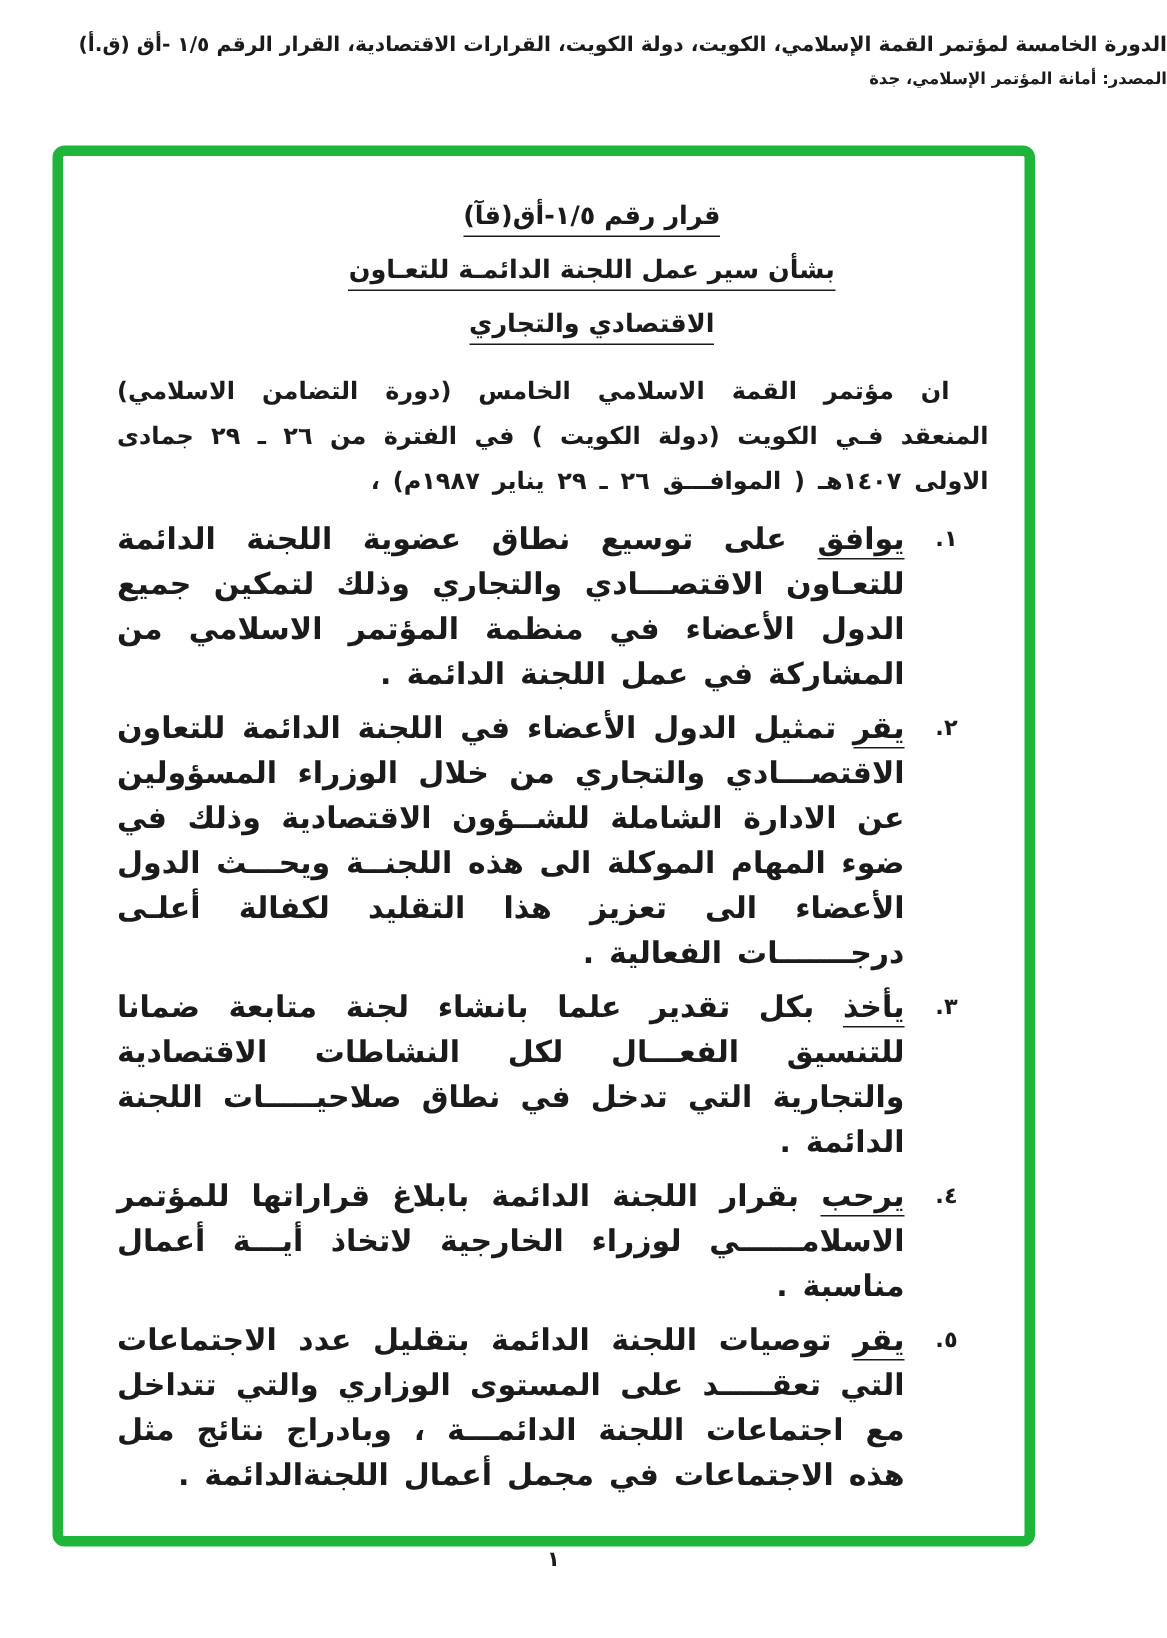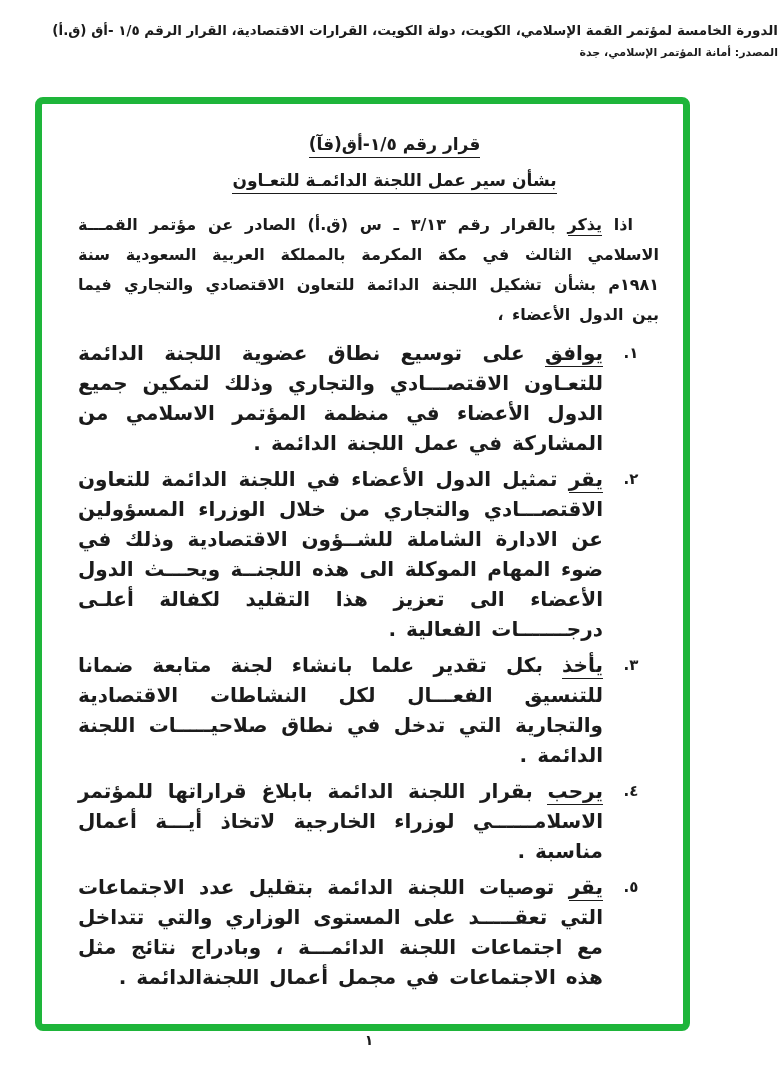--- a/index.html
+++ b/index.html
@@ -60,24 +60,25 @@
     <div class="catalog-l1">الدورة الخامسة لمؤتمر القمة الإسلامي، الكويت، دولة الكويت، القرارات الاقتصادية، القرار الرقم ١/٥ -أق (ق.أ)</div>
     <div class="catalog-l2">المصدر: أمانة المؤتمر الإسلامي، جدة</div>
   </div>
 
   <div class="greenbox" style="border-color: rgb(30, 181, 58);">
     <div class="doc">
 
       <div class="doc-title">
         <span class="title-line">قرار رقم ١/٥-أق(قآ)</span>
         <span class="title-line">بشأن سير عمل اللجنة الدائمـة للتعـاون</span>
+        <span class="title-line">الاقتصادي والتجاري</span>
       </div>
 
+      <p class="para"><span></span><span class="lead"></span><span>ان مؤتمر القمة الاسلامي الخامس (دورة التضامن الاسلامي) المنعقد فـي الكويت (دولة الكويت ) في الفترة من ٢٦ ـ ٢٩ جمادى الاولى ١٤٠٧هـ ( الموافـــق ٢٦ ـ ٢٩ يناير ١٩٨٧م) ،</span></p>
 
-      <p class="para"><span>اذا </span><span class="lead">يذكر</span><span> بالقرار رقم ٣/١٣ ـ س (ق.أ) الصادر عن مؤتمر القمـــة الاسلامي الثالث في مكة المكرمة بالمملكة العربية السعودية سنة ١٩٨١م بشأن تشكيل اللجنة الدائمة للتعاون الاقتصادي والتجاري فيما بين الدول الأعضاء ،</span></p>
 
 
       <div class="item">
         <div class="item-num">١.</div>
         <div class="item-body"><span class="lead">يوافق</span><span> على توسيع نطاق عضوية اللجنة الدائمة للتعـاون الاقتصـــادي والتجاري وذلك لتمكين جميع الدول الأعضاء في منظمة المؤتمر الاسلامي من المشاركة في عمل اللجنة الدائمة .</span></div>
       </div>
 
       <div class="item">
         <div class="item-num">٢.</div>
         <div class="item-body"><span class="lead">يقر</span><span> تمثيل الدول الأعضاء في اللجنة الدائمة للتعاون الاقتصـــادي والتجاري من خلال الوزراء المسؤولين عن الادارة الشاملة للشــؤون الاقتصادية وذلك في ضوء المهام الموكلة الى هذه اللجنــة ويحـــث الدول الأعضاء الى تعزيز هذا التقليد لكفالة أعلـى درجـــــــات الفعالية .</span></div>

